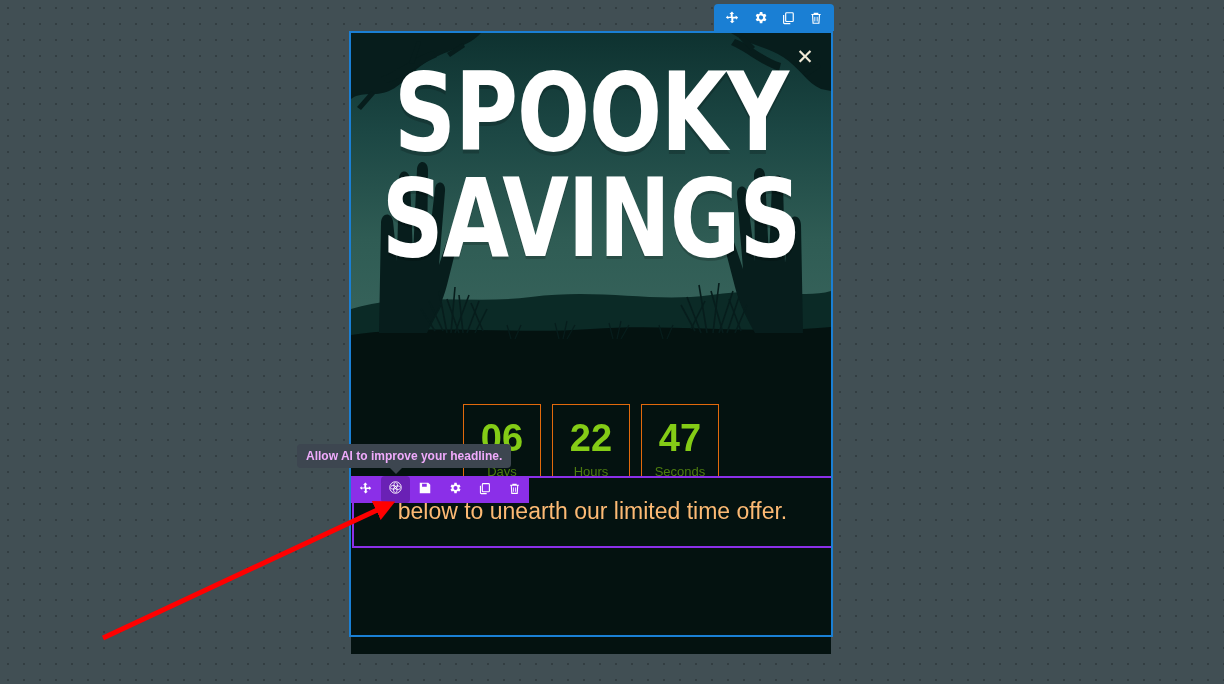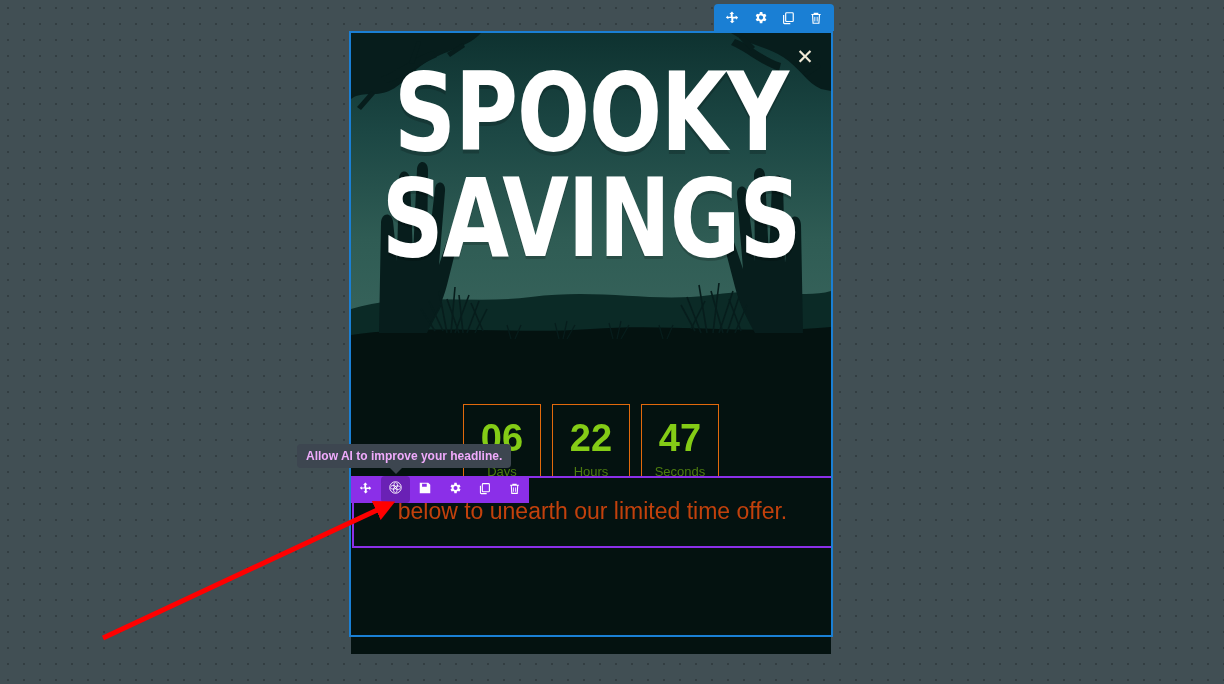--- a/index.html
+++ b/index.html
@@ -162,21 +162,21 @@
     width: 481px;
     height: 72px;
     border: 2px solid #8b2fe8;
     background: #041210;
     display: flex;
     align-items: center;
     justify-content: center;
     z-index: 10;
   }
   #headline-text {
-    color: #c2410c;
+    color: #fdba74;
     font-size: 23px;
     line-height: 1.28;
     text-align: left;
     padding: 0 14px;
     font-family: "Liberation Sans", sans-serif;
   }
 
   
   #element-toolbar {
     position: absolute;

